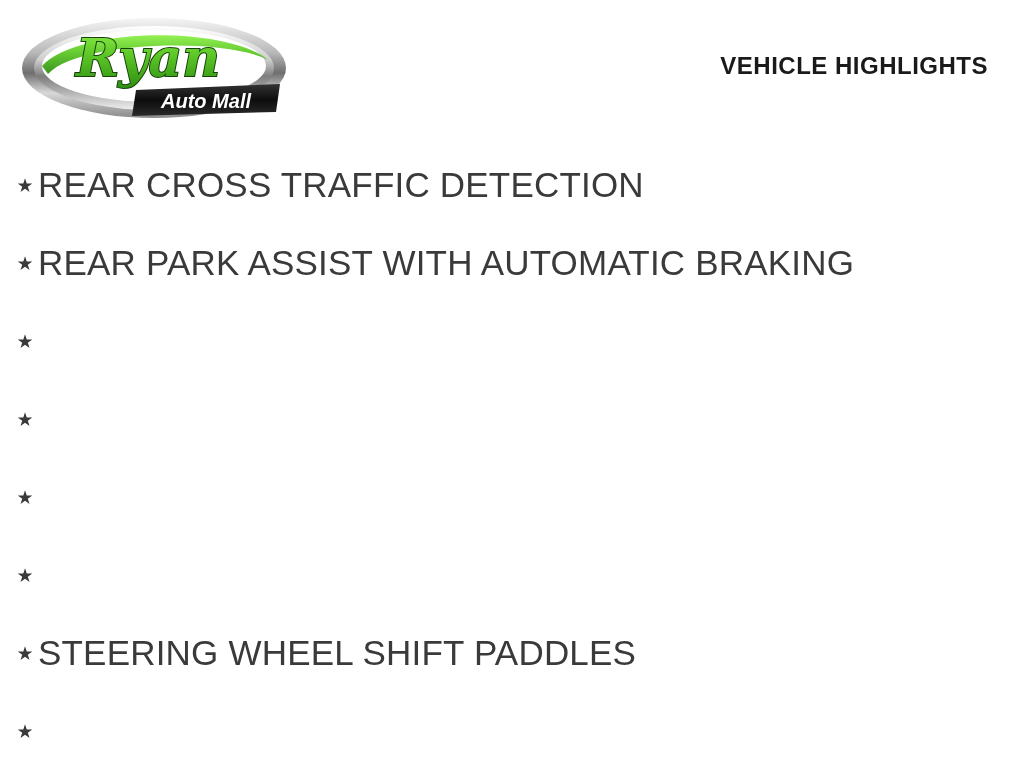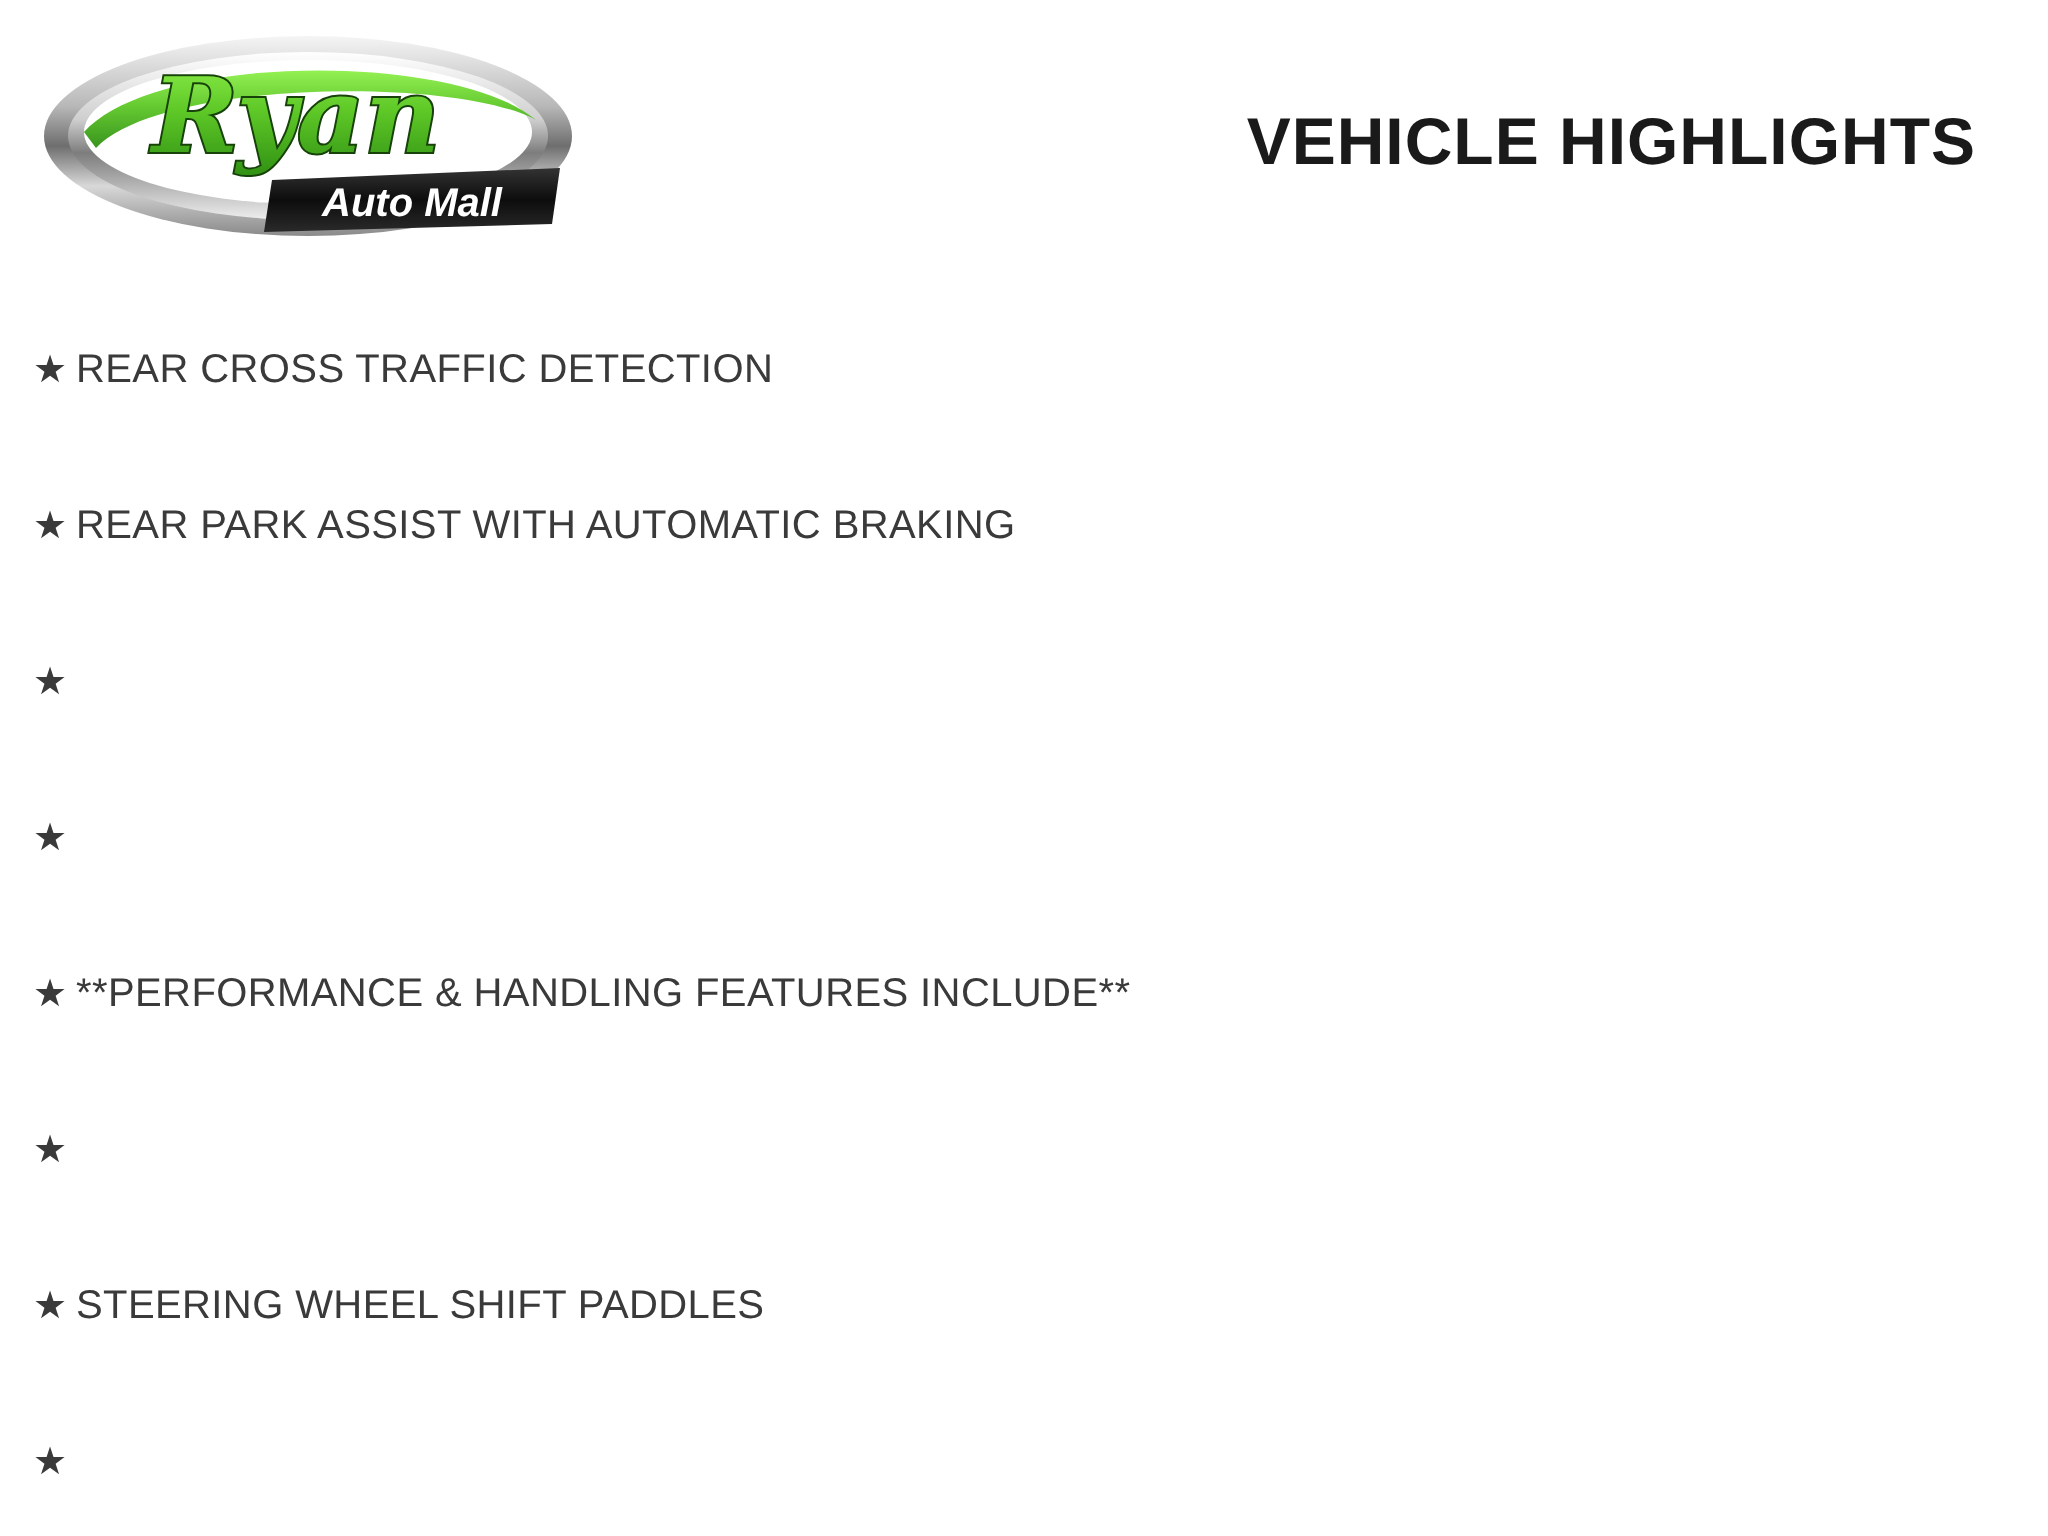--- a/index.html
+++ b/index.html
@@ -28,21 +28,21 @@
     top: 8px;
     width: 272px;
     height: 118px;
   }
   .logo svg { display: block; }
 
   .page-title {
     position: absolute;
     right: 36px;
     top: 52px;
-    font-size: 33px;
+    font-size: 24px;
     font-weight: bold;
     letter-spacing: 0.5px;
     color: #1a1a1a;
     white-space: nowrap;
   }
 
   
   .highlights {
     position: absolute;
     top: 146px;
@@ -63,21 +63,21 @@
   .bullet-star {
     width: 26px;
     flex: 0 0 26px;
     font-size: 19px;
     line-height: 1;
     color: #3a3a3a;
     text-align: center;
   }
 
   .highlight-text {
-    font-size: 20px;
+    font-size: 35px;
     letter-spacing: 0.2px;
     color: #3a3a3a;
     white-space: nowrap;
   }
 </style>
 </head>
 <body>
 
 <div class="header">
 
@@ -135,21 +135,20 @@
     <span class="highlight-text">REAR PARK ASSIST WITH AUTOMATIC BRAKING</span>
   </li>
   <li class="highlight-item">
     <span class="bullet-star">★</span>
   </li>
   <li class="highlight-item">
     <span class="bullet-star">★</span>
   </li>
   <li class="highlight-item">
     <span class="bullet-star">★</span>
-    <span class="highlight-text">**PERFORMANCE &amp; HANDLING FEATURES INCLUDE**</span>
   </li>
   <li class="highlight-item">
     <span class="bullet-star">★</span>
   </li>
   <li class="highlight-item">
     <span class="bullet-star">★</span>
     <span class="highlight-text">STEERING WHEEL SHIFT PADDLES</span>
   </li>
   <li class="highlight-item">
     <span class="bullet-star">★</span>

